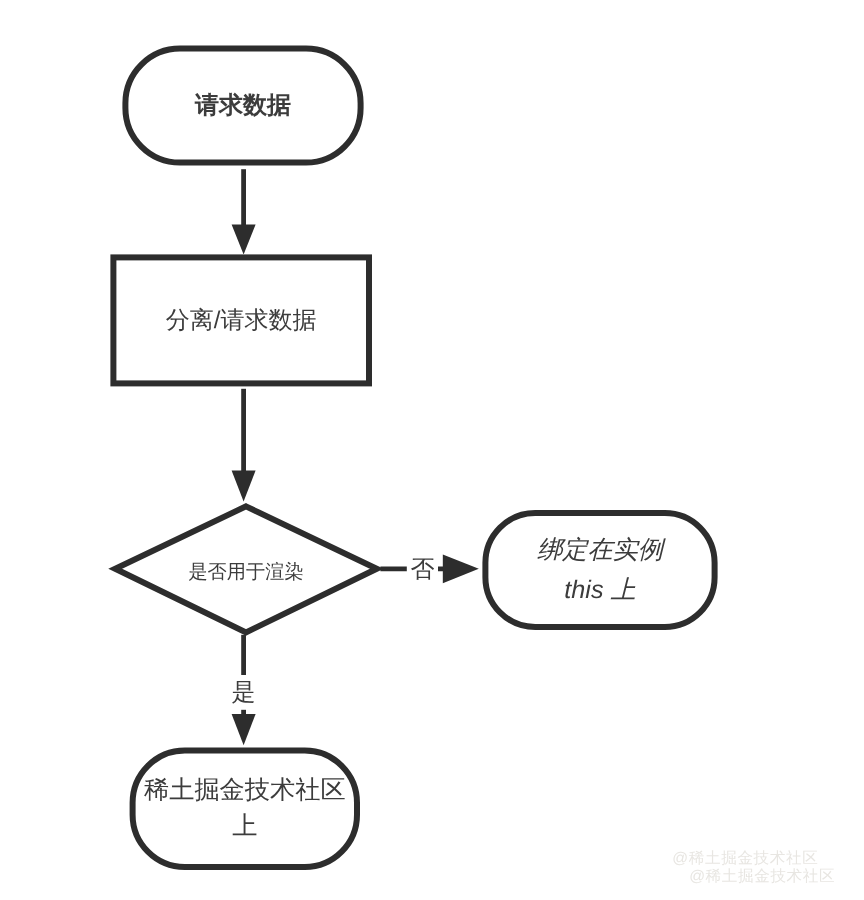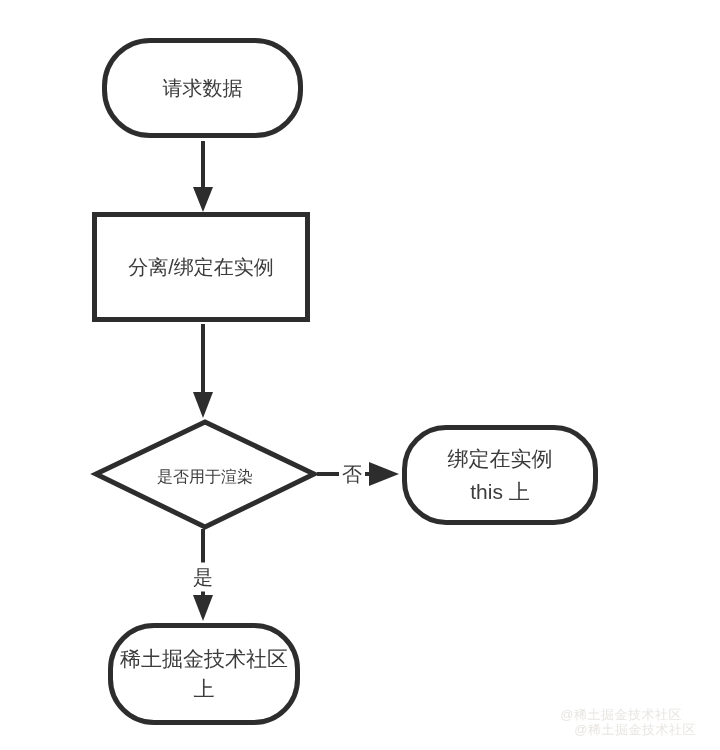--- a/index.html
+++ b/index.html
@@ -35,23 +35,23 @@
     justify-content: center;
     text-align: center;
     background: #ffffff;
     border: 5px solid #2d2d2d;
     color: #3c3c3c;
     font-size: 20px;
     line-height: 1.62;
     white-space: pre-line;
   }
   .stadium { border-radius: 48px; }
-  .node-request   { left: 102px; top: 38px;  width: 201px; height: 100px; }
+  .node-request   { left: 102px; top: 38px;  width: 201px; height: 100px; font-weight: bold; }
   .node-clean     { left: 92px;  top: 212px; width: 218px; height: 110px; border-width: 5px; }
-  .node-bind-this { left: 402px; top: 425px; width: 196px; height: 100px; border-radius: 44px; font-size: 21px; line-height: 1.58; }
+  .node-bind-this { left: 402px; top: 425px; width: 196px; height: 100px; border-radius: 44px; font-size: 21px; line-height: 1.58; font-style: italic; }
   .node-bind-data { left: 108px; top: 623px; width: 192px; height: 102px; border-radius: 46px; font-size: 21px; line-height: 1.45; }
   .diamond-label {
     position: absolute;
     left: 205px;
     top: 477px;
     transform: translate(-50%, -50%);
     color: #3c3c3c;
     font-size: 16px;
     white-space: nowrap;
   }
@@ -103,21 +103,21 @@
       <line x1="203" y1="529" x2="203" y2="598" stroke="#2d2d2d" stroke-width="4"></line>
       <polygon points="193,595 213,595 203,621" fill="#2d2d2d"></polygon>
     </g>
   </svg>
 
   <div class="node stadium node-request">
     <span>请求数据</span>
   </div>
 
   <div class="node node-clean">
-    <span>分离/绑定在实例</span>
+    <span>分离/请求数据</span>
   </div>
 
   <div class="diamond-label">是否用于渲染</div>
 
   <div class="node stadium node-bind-this">
     <span>绑定在实例
 this 上</span>
   </div>
 
   <div class="node stadium node-bind-data">

